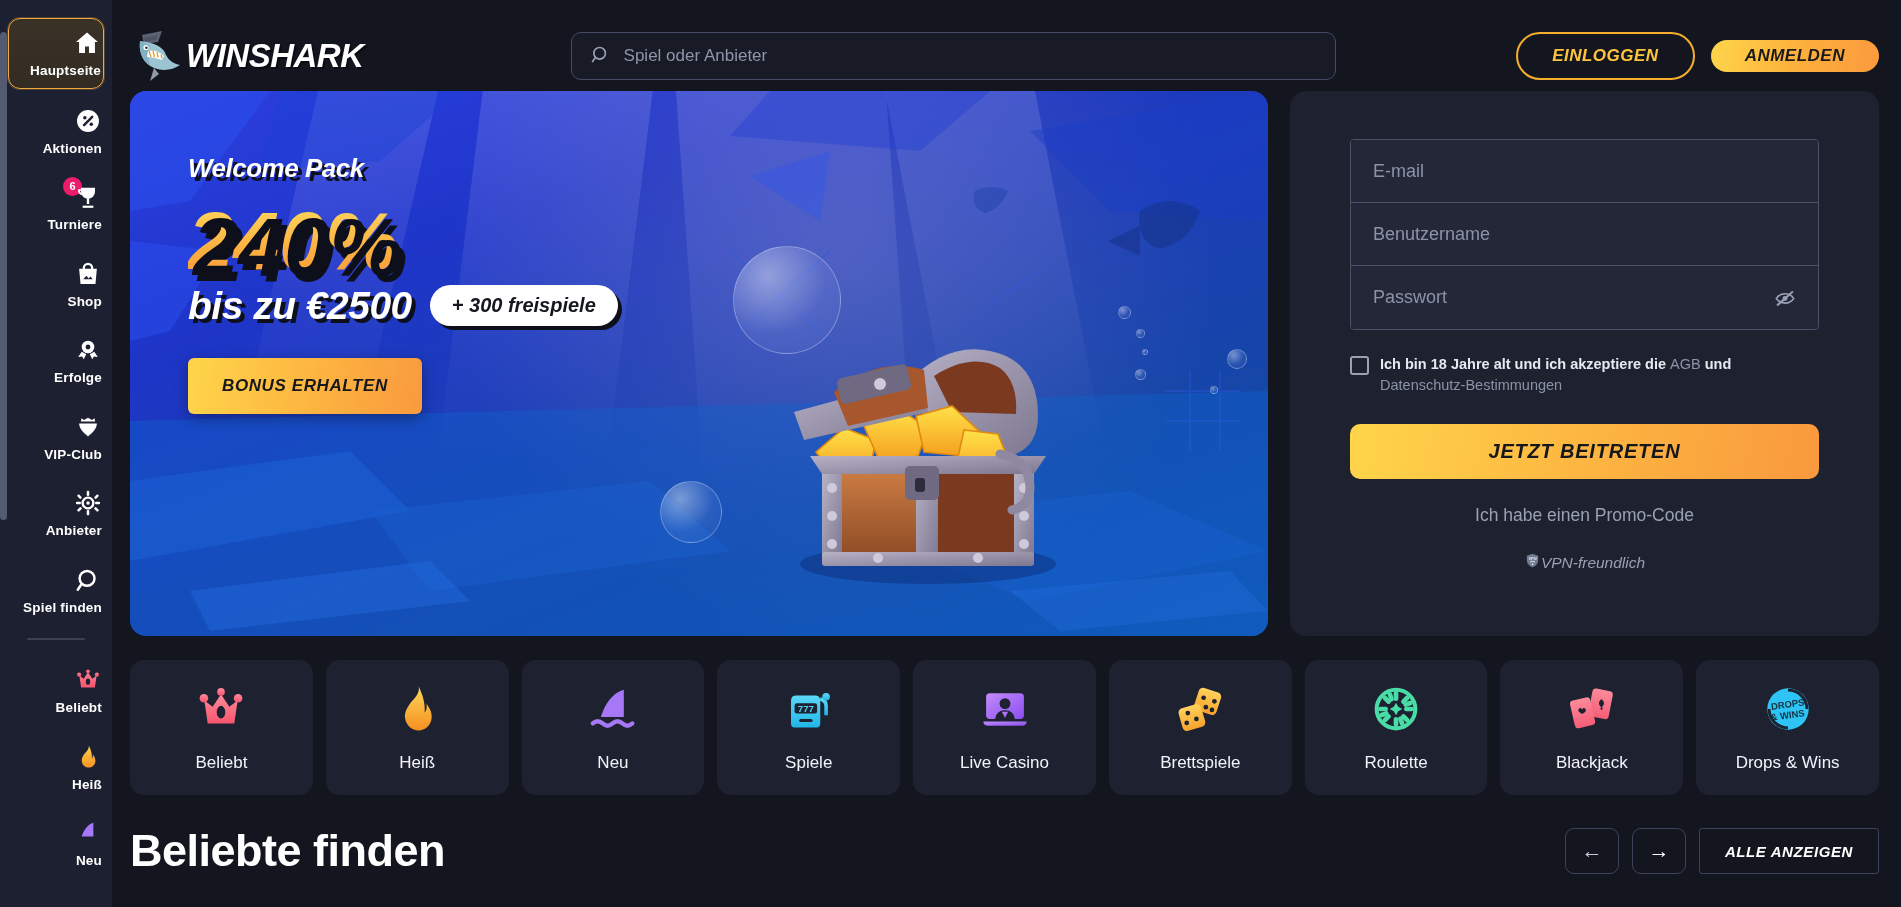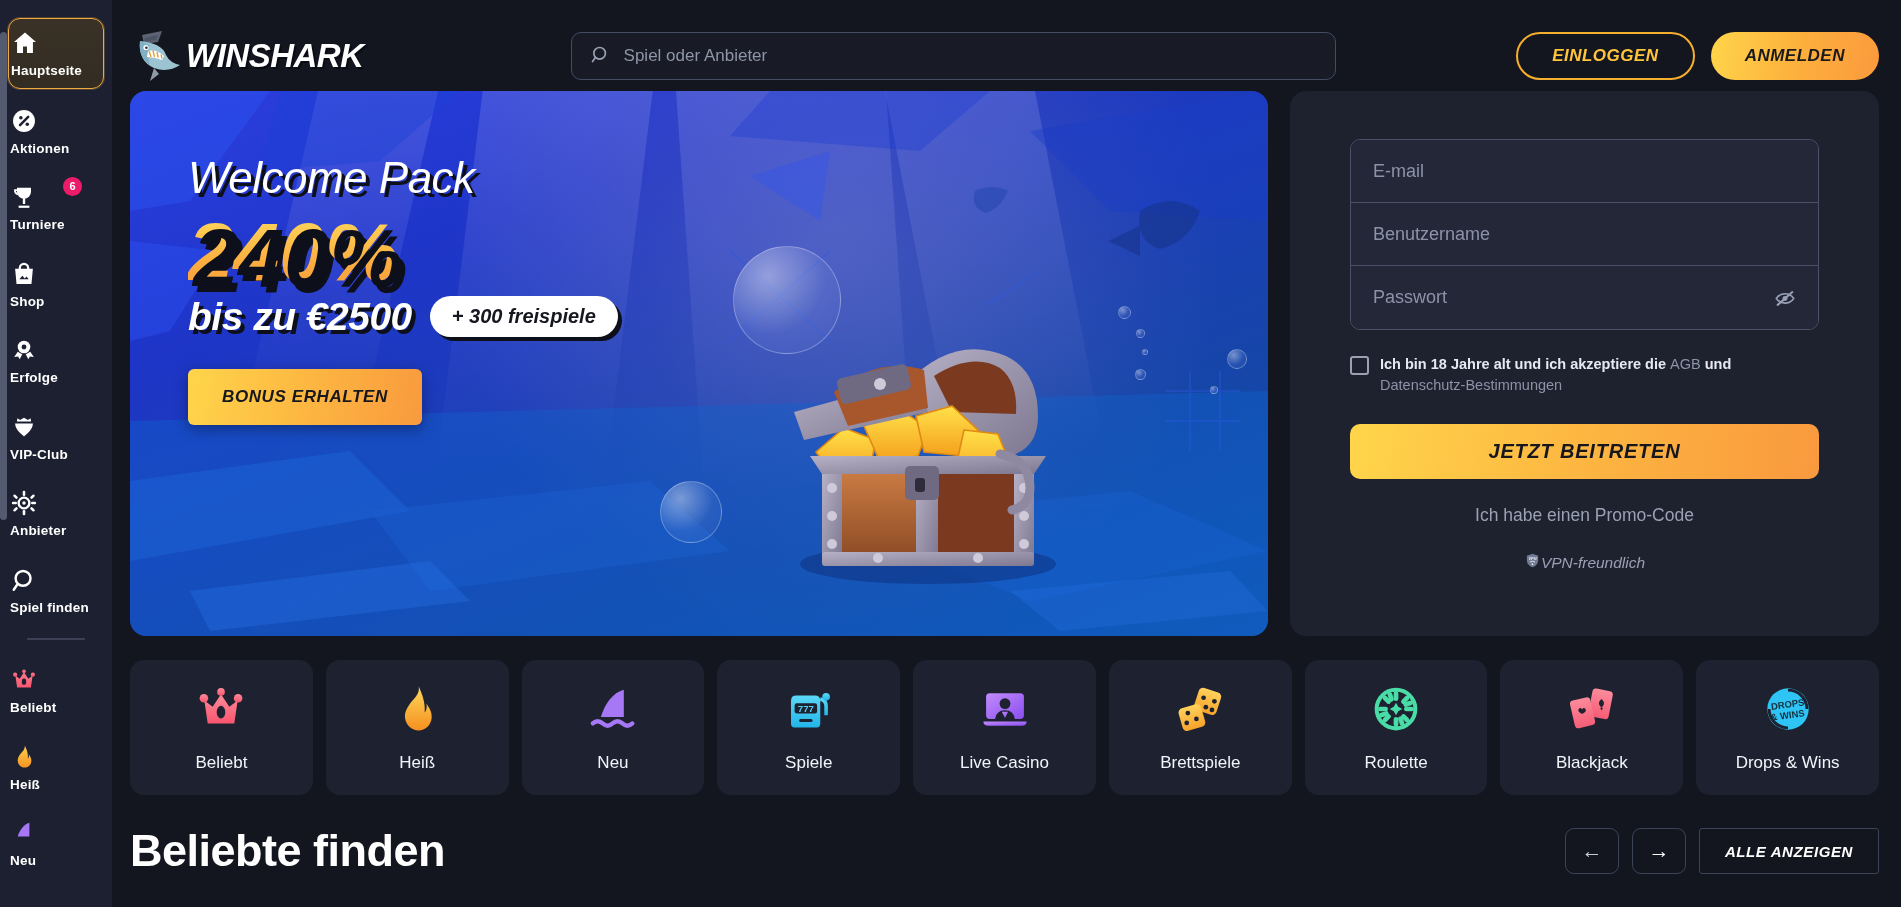--- a/index.html
+++ b/index.html
@@ -14,21 +14,21 @@
   
   .sidebar {
     width: 112px; height: 907px; background: #1c2031;
     position: relative; flex: 0 0 112px;
     padding-top: 18px;
     overflow: hidden;
   }
   .side-item {
     width: 96px; margin: 0 auto 8px auto;
     padding: 10px 2px 10px 2px;
-    display: flex; flex-direction: column; align-items: flex-start; justify-content: center;
+    display: flex; flex-direction: column; align-items: flex-end; justify-content: center;
     gap: 7px; border-radius: 12px; cursor: pointer; position: relative;
     min-height: 62px;
   }
   .side-item.active {
     background: linear-gradient(180deg,#3a3227 0%, #332c22 100%);
     border: 1px solid #f0a93b;
     box-shadow: 0 0 0 1px rgba(240,169,59,.25);
   }
   .side-label {
     font-size: 13.5px; font-weight: bold; color: #fff; letter-spacing: .2px;
@@ -74,21 +74,21 @@
   }
   .search-input::placeholder { color: #8e95a8; }
   .auth-wrap { display: flex; gap: 16px; align-items: center; }
   .btn-login {
     height: 48px; padding: 0 34px; border-radius: 999px;
     border: 2px solid #f6ae2d; background: transparent;
     color: #ffc43d; font-size: 17px; font-weight: bold; font-style: italic;
     letter-spacing: .5px; cursor: pointer; font-family: "Liberation Sans", sans-serif;
   }
   .btn-register {
-    height: 48px; padding: 0 34px; border-radius: 999px; border: 0;
+    height: 32px; padding: 0 34px; border-radius: 999px; border: 0;
     background: linear-gradient(100deg,#ffd54a 0%, #fcae3c 55%, #fb9a3e 100%);
     color: #1a1a1a; font-size: 17px; font-weight: bold; font-style: italic;
     letter-spacing: .5px; cursor: pointer; font-family: "Liberation Sans", sans-serif;
   }
 
   
   .hero-row { display: flex; gap: 22px; padding: 0 22px 0 18px; }
   .banner {
     width: 1138px; height: 545px; border-radius: 16px; overflow: hidden;
     position: relative; flex: 0 0 1138px;
@@ -100,26 +100,26 @@
   .beam {
     position: absolute; background: linear-gradient(180deg, rgba(200,200,255,.18), rgba(200,200,255,0));
   }
   .bubble {
     position: absolute; border-radius: 50%;
     background: radial-gradient(circle at 32% 28%, rgba(255,255,255,.42), rgba(180,200,255,.10) 55%, rgba(140,170,255,.05) 100%);
     border: 1.5px solid rgba(255,255,255,.28);
   }
   .banner-content { position: absolute; left: 58px; top: 62px; z-index: 5; }
   .bn-welcome {
-    font-size: 44px; font-weight: 400; color: #fff; font-style: italic;
+    font-size: 26px; font-weight: 700; color: #fff; font-style: italic;
     letter-spacing: -.5px; text-shadow: 4px 4px 0 #0d0f1a;
   }
   .bn-percent {
     font-size: 82px; font-weight: 900; font-style: italic; line-height: .95;
-    margin-top: 10px;
+    margin-top: 18px;
     background: linear-gradient(180deg,#ffd95e 0%, #fcb040 60%, #f99c3c 100%);
     -webkit-background-clip: text; background-clip: text; color: transparent;
     text-shadow: 5px 6px 0 #0d0f1a;
     filter: drop-shadow(5px 6px 0 #0d0f1a);
   }
   .bn-upto-row { display: flex; align-items: center; gap: 18px; margin-top: 4px; }
   .bn-upto {
     font-size: 39px; font-weight: 800; color: #fff; font-style: italic;
     text-shadow: 4px 4px 0 #0d0f1a; letter-spacing: -.5px;
   }
@@ -136,21 +136,21 @@
     letter-spacing: .6px; font-family: "Liberation Sans", sans-serif;
     box-shadow: 0 4px 14px rgba(0,0,0,.35);
   }
   .chest-wrap { position: absolute; right: 150px; bottom: 40px; width: 380px; height: 380px; z-index: 4; }
 
   
   .signup {
     flex: 1; height: 545px; background: #1e212e; border-radius: 16px;
     padding: 48px 60px; display: flex; flex-direction: column;
   }
-  .fields { border: 1px solid #4a5168; border-radius: 10px; overflow: hidden; }
+  .fields { border: 1px solid #4a5168; border-radius: 4px; overflow: hidden; }
   .field {
     height: 63px; display: flex; align-items: center; padding: 0 22px;
     border-bottom: 1px solid #4a5168; background: #232738;
   }
   .field:last-child { border-bottom: 0; }
   .field input {
     flex: 1; background: transparent; border: 0; outline: 0;
     color: #c8cde0; font-size: 18px; font-family: "Liberation Sans", sans-serif;
   }
   .field input::placeholder { color: #8c93a8; }

